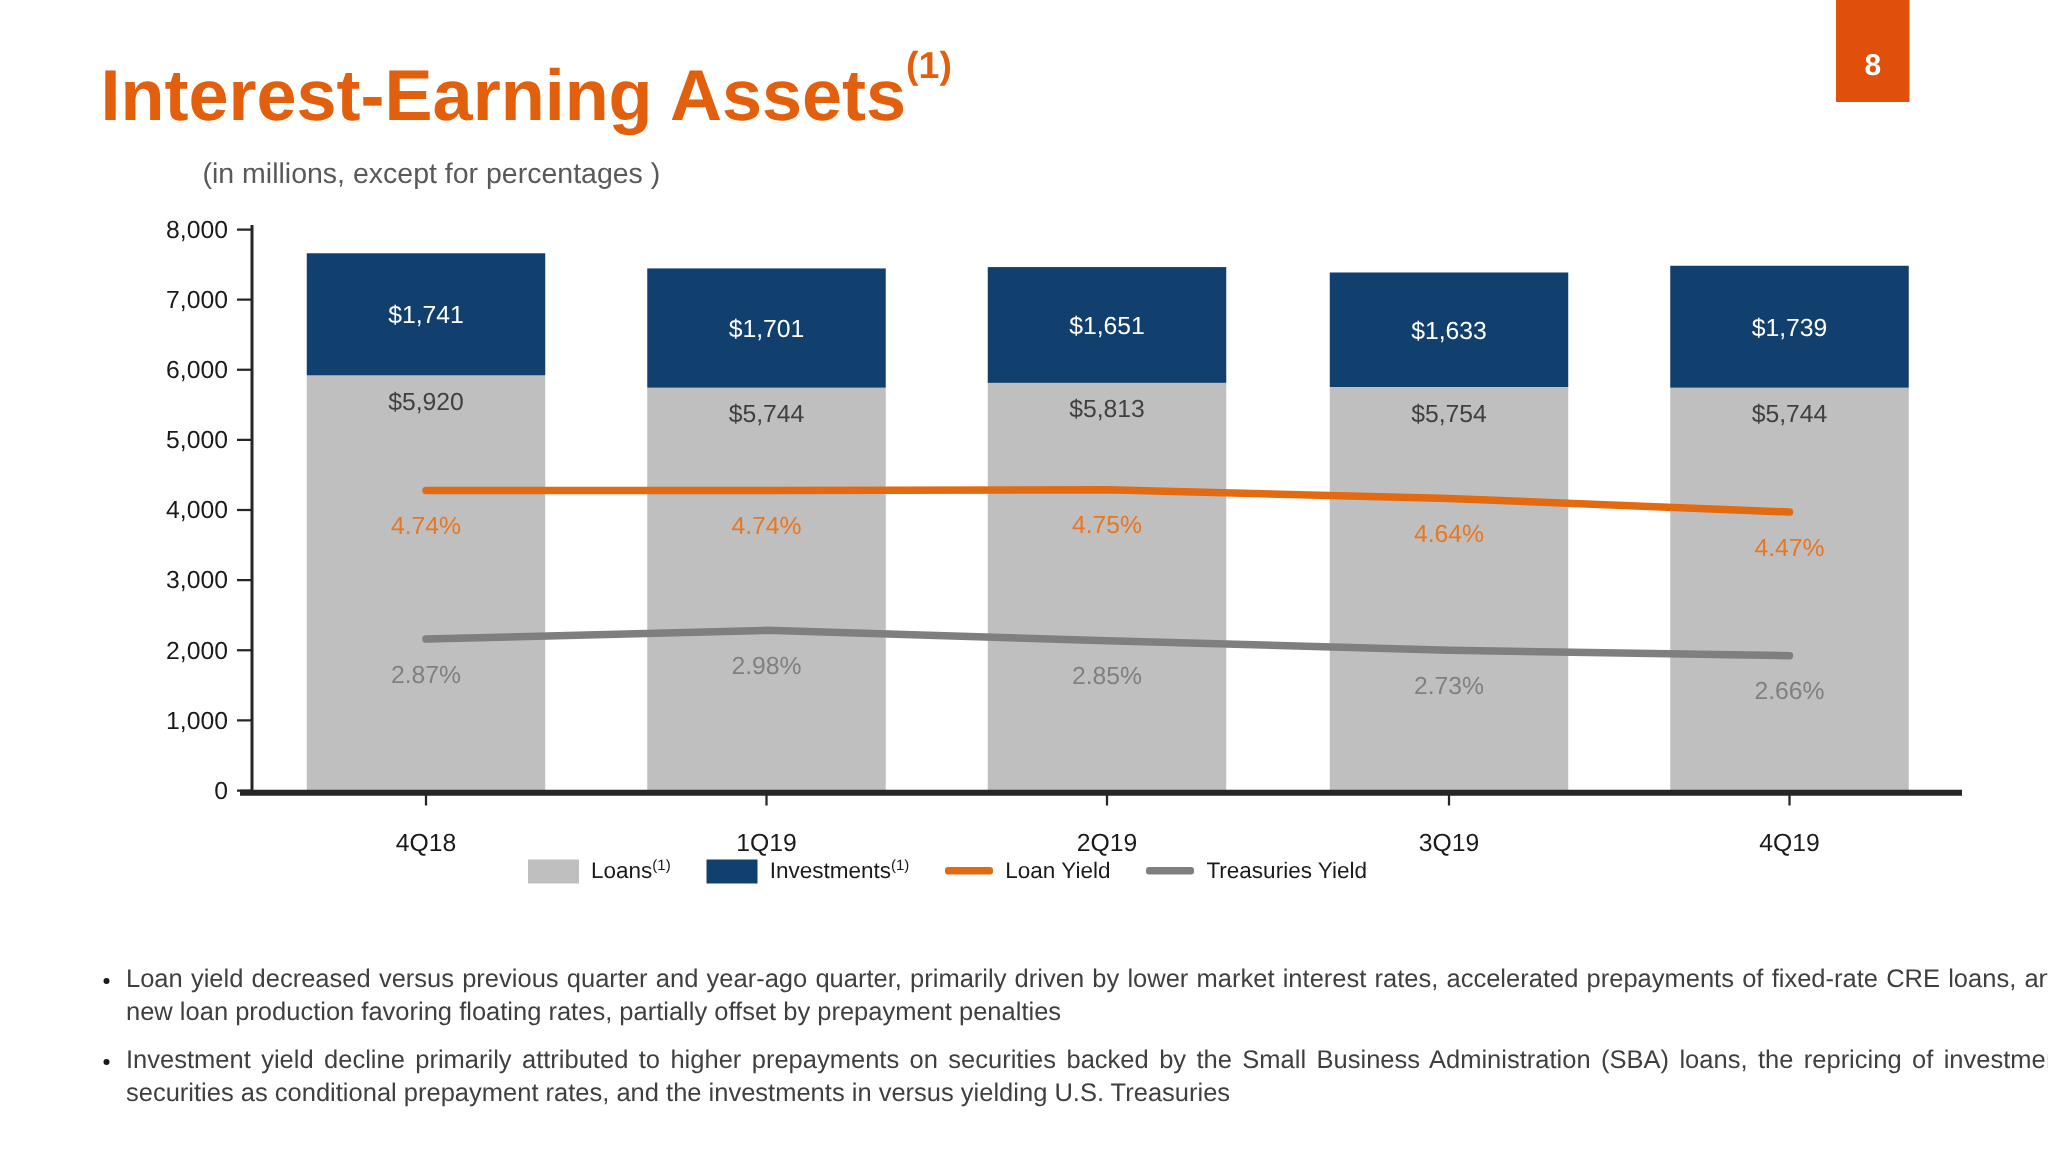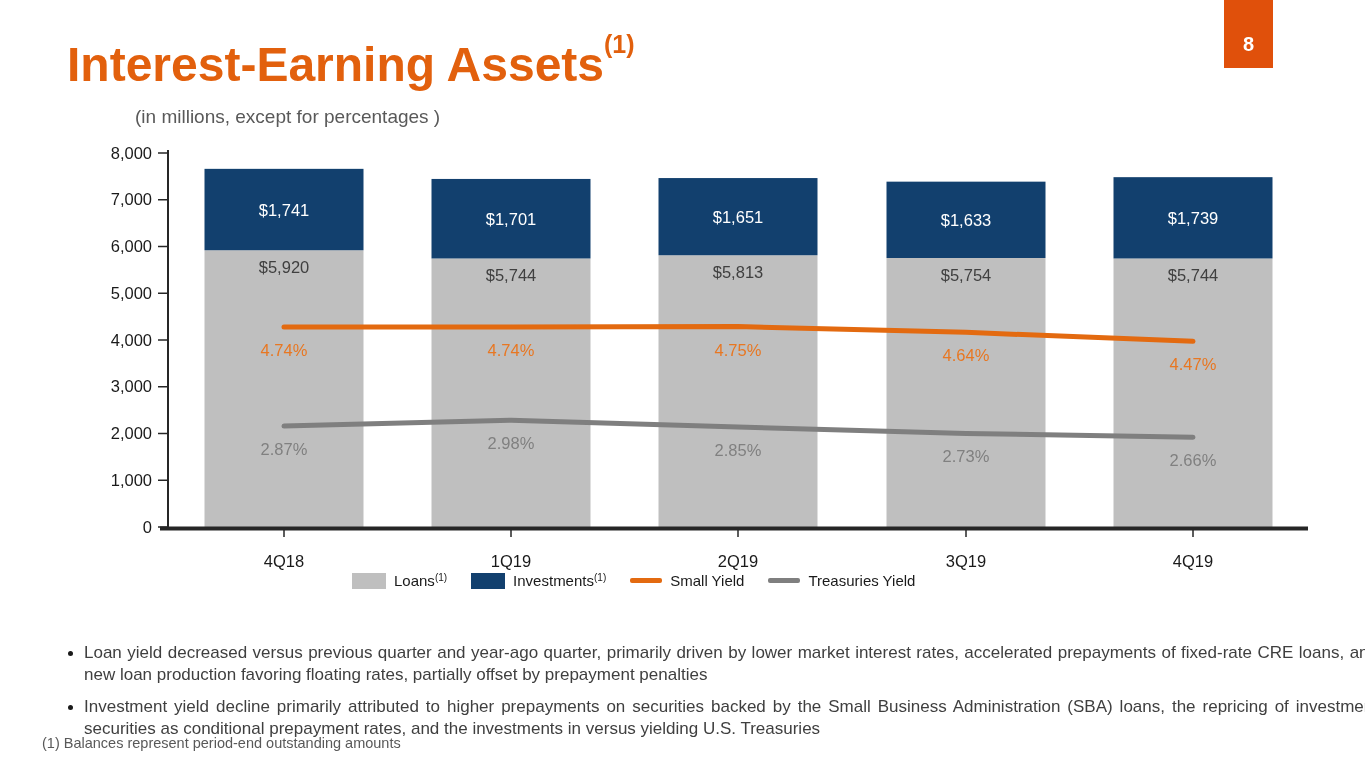--- a/index.html
+++ b/index.html
@@ -122,28 +122,27 @@
       <div class="legend-item">
         <span class="legend-swatch-rect" style="background: rgb(191, 191, 191);"></span>
         <span class="legend-label">Loans<sup>(1)</sup></span>
       </div>
       <div class="legend-item">
         <span class="legend-swatch-rect" style="background: rgb(18, 64, 110);"></span>
         <span class="legend-label">Investments<sup>(1)</sup></span>
       </div>
       <div class="legend-item">
         <span class="legend-swatch-line" style="background: rgb(227, 106, 16);"></span>
-        <span class="legend-label">Small Yield</span>
+        <span class="legend-label">Loan Yield</span>
       </div>
       <div class="legend-item">
         <span class="legend-swatch-line" style="background: rgb(127, 127, 127);"></span>
         <span class="legend-label">Treasuries Yield</span>
       </div>
     </div>
 
   <ul class="bullets">
     <li>Loan yield decreased versus previous quarter and year-ago quarter, primarily driven by lower market interest rates, accelerated prepayments of fixed-rate CRE loans, and new loan production favoring floating rates, partially offset by prepayment penalties</li>
     <li>Investment yield decline primarily attributed to higher prepayments on securities backed by the Small Business Administration (SBA) loans, the repricing of investment securities as conditional prepayment rates, and the investments in versus yielding U.S. Treasuries</li>
   </ul>
 
-  <div class="footnote">(1) Balances represent period-end outstanding amounts</div>
 
 </div>
 
 </body></html>

